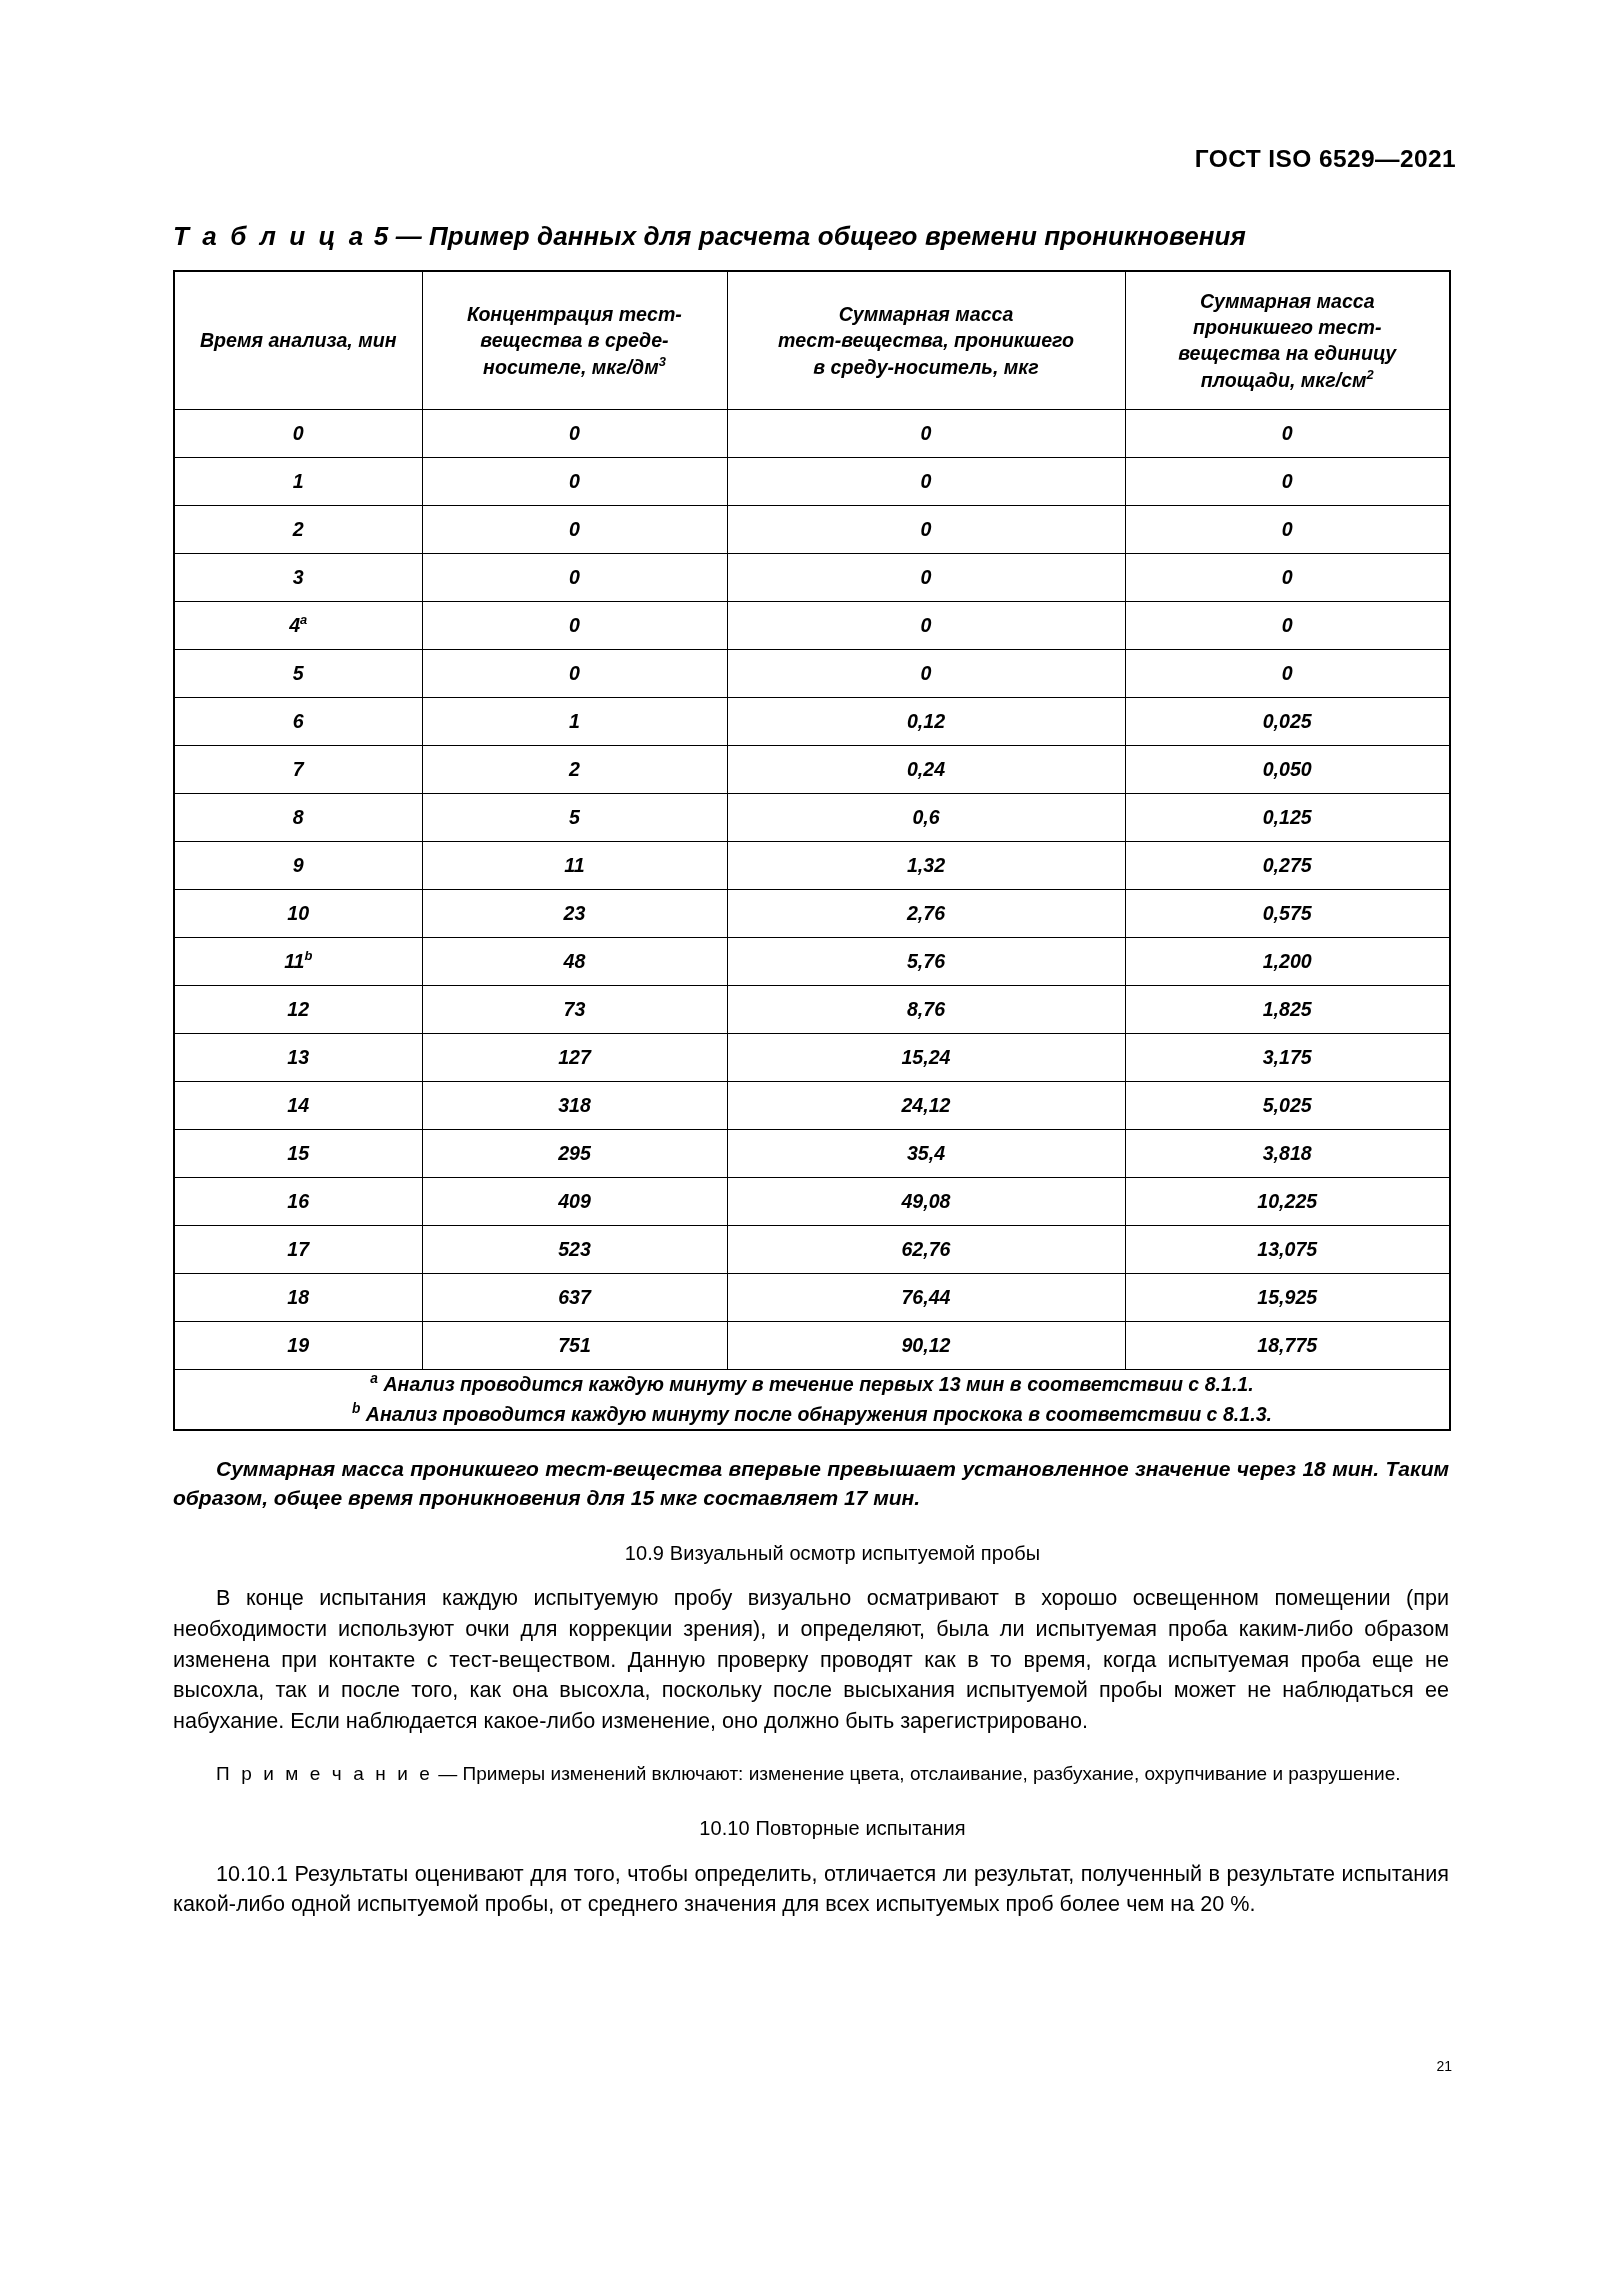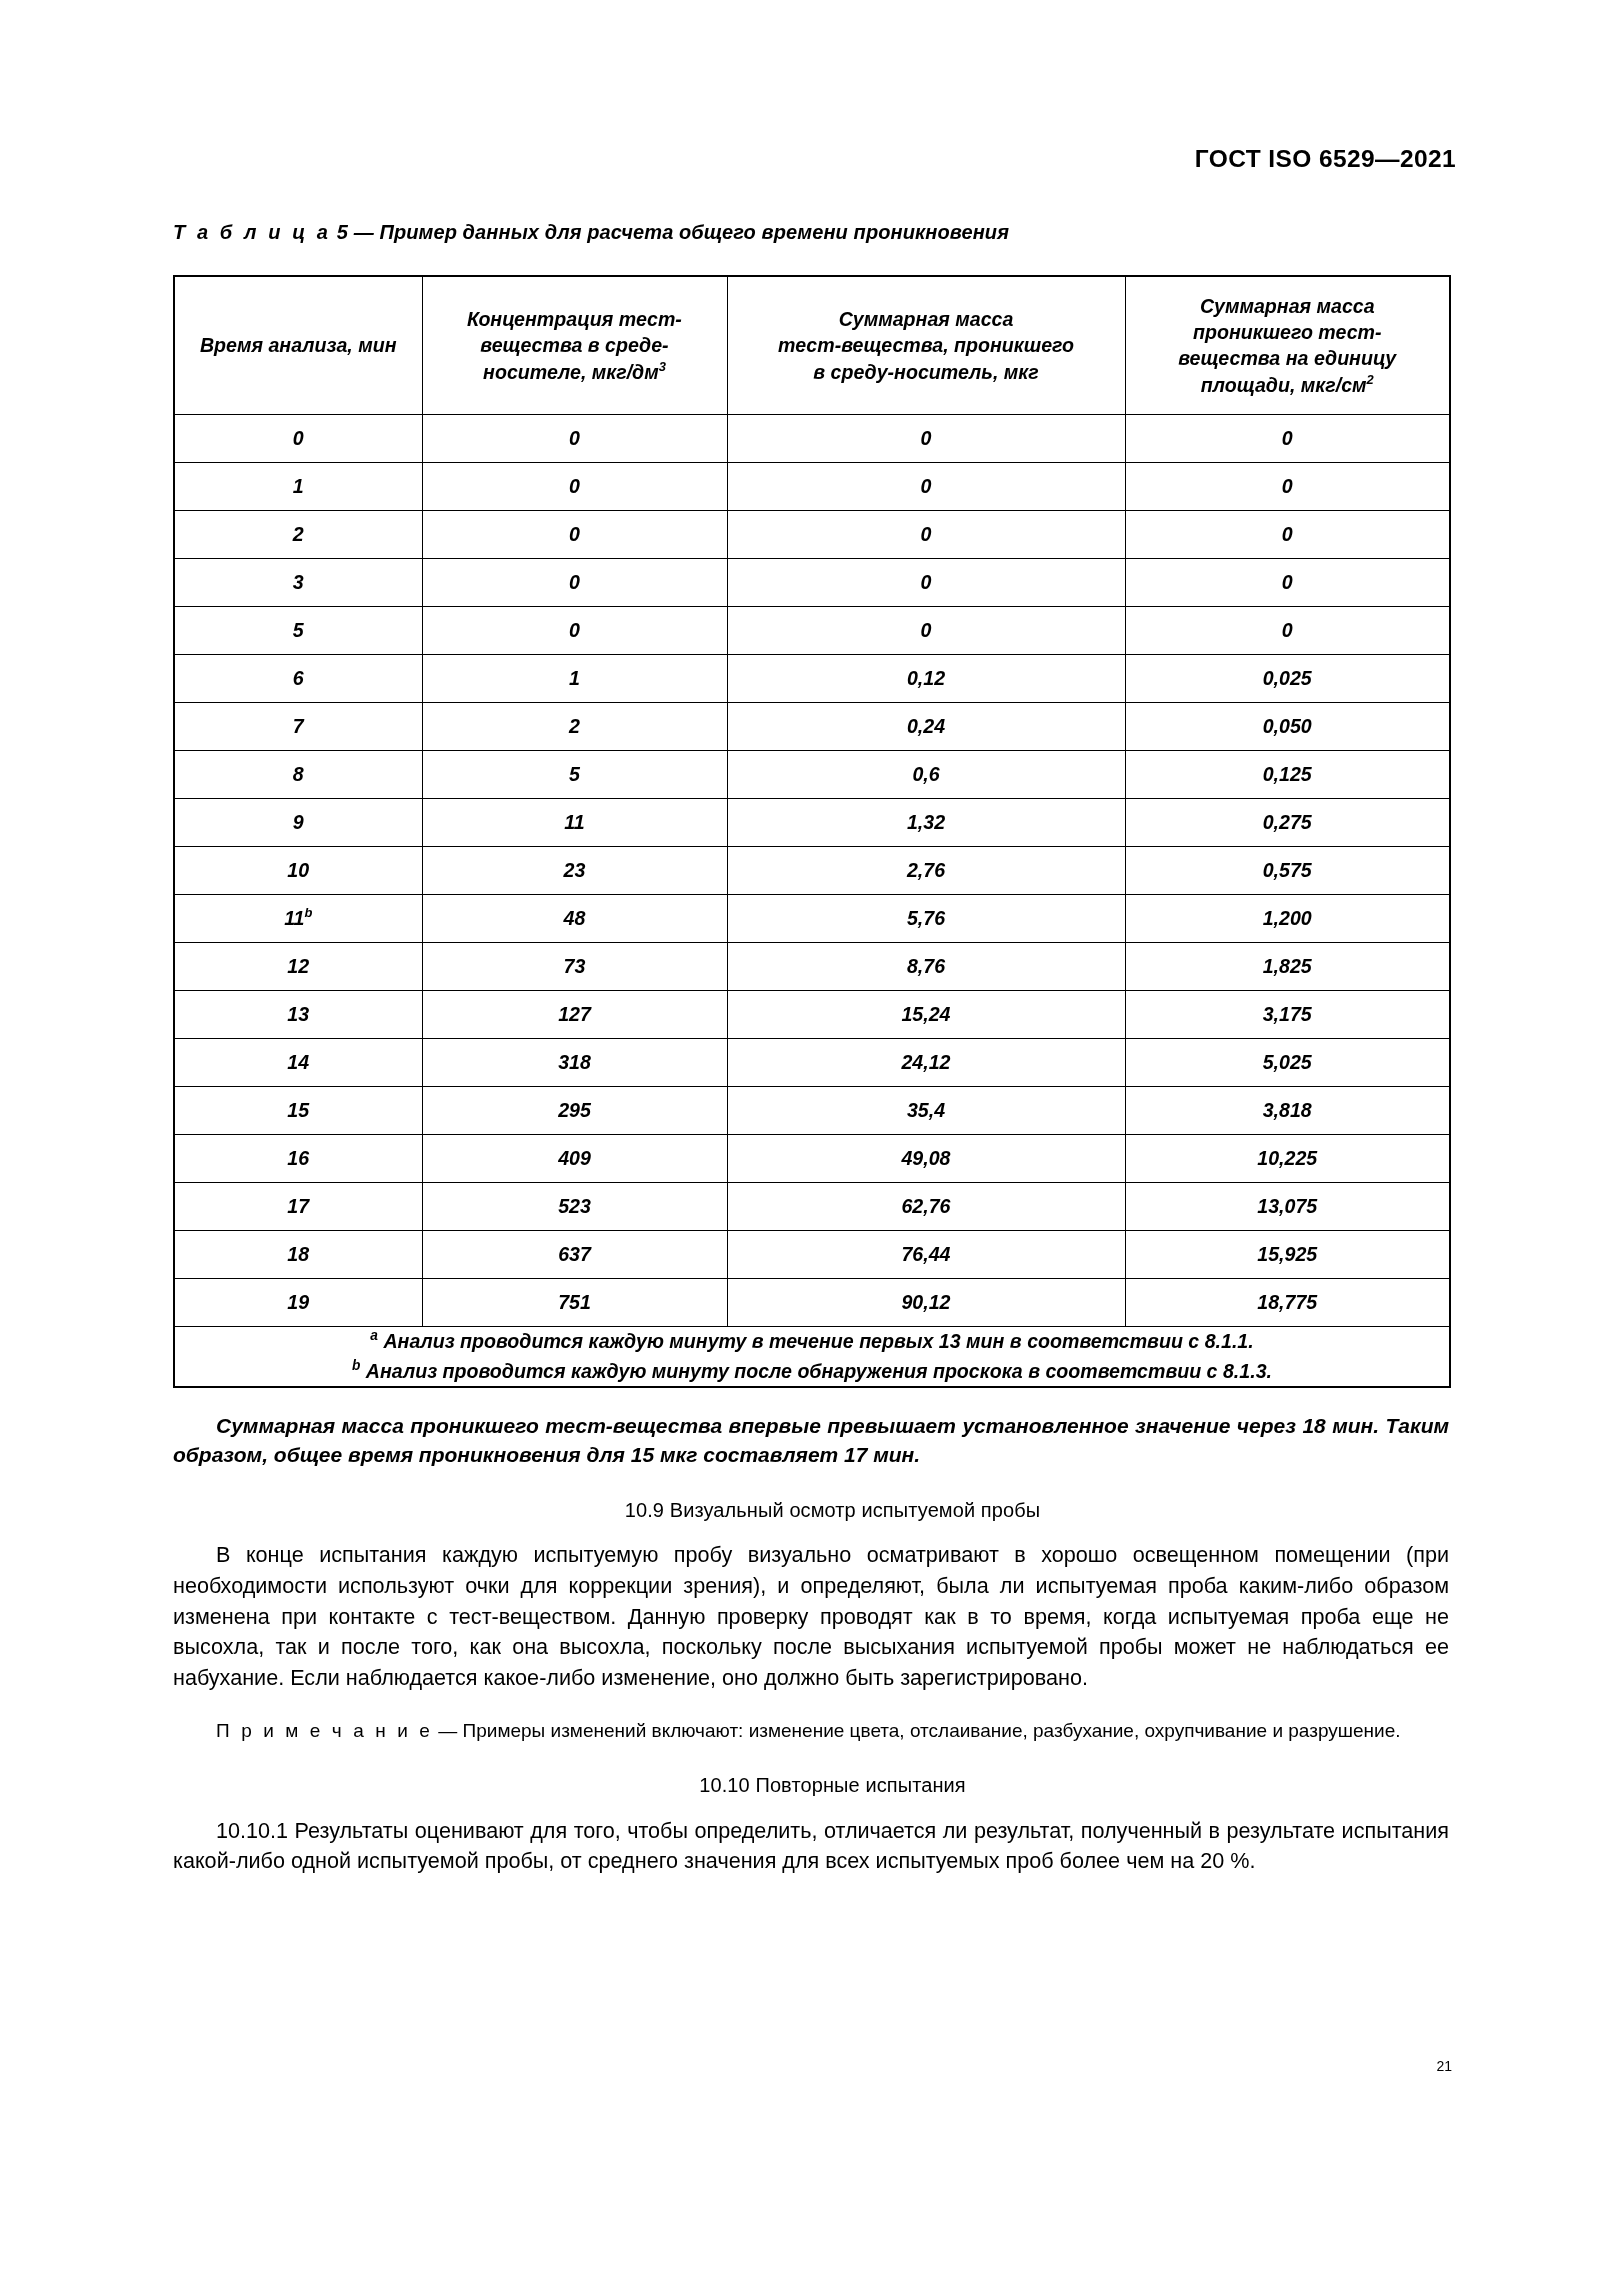--- a/index.html
+++ b/index.html
@@ -41,23 +41,23 @@
   .content {
     position: absolute;
     left: 173px;
     top: 0;
     width: 1276px;
   }
 
   .table-caption {
     font-style: italic;
     font-weight: bold;
-    font-size: 20px;
+    font-size: 26px;
     margin-top: 221px;
-    margin-bottom: 31px;
+    margin-bottom: 18px;
     letter-spacing: 0.1px;
   }
   .table-caption .sp {
     letter-spacing: 3.1px;
   }
 
   
   table.data {
     border-collapse: collapse;
     width: 1276px;
@@ -221,20 +221,26 @@
             <td>0</td>
             <td>0</td>
           </tr>
           <tr>
             <td>3</td>
             <td>0</td>
             <td>0</td>
             <td>0</td>
           </tr>
           <tr>
+            <td>4<sup>a</sup></td>
+            <td>0</td>
+            <td>0</td>
+            <td>0</td>
+          </tr>
+          <tr>
             <td>5</td>
             <td>0</td>
             <td>0</td>
             <td>0</td>
           </tr>
           <tr>
             <td>6</td>
             <td>1</td>
             <td>0,12</td>
             <td>0,025</td>

